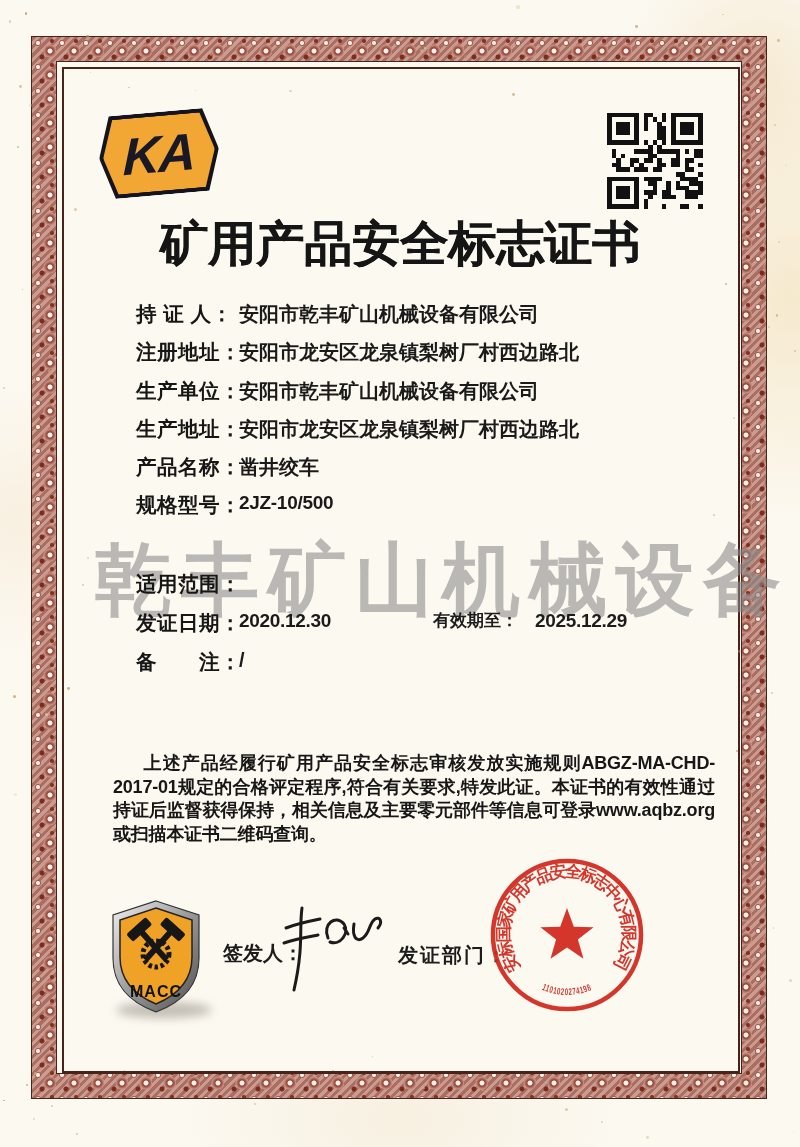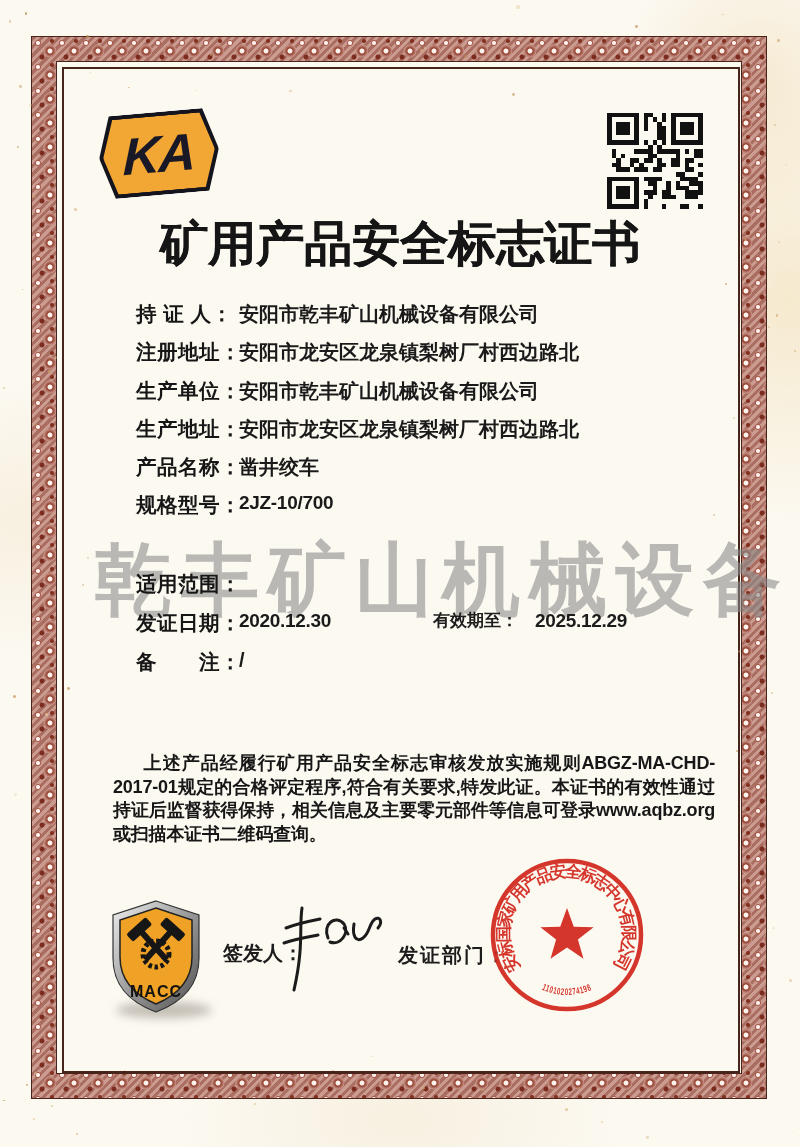--- a/index.html
+++ b/index.html
@@ -235,21 +235,21 @@
     <div class="row" style="top:415px">
       <span class="lbl">生产地址：</span>
       <span class="val">安阳市龙安区龙泉镇梨树厂村西边路北</span>
     </div>
     <div class="row" style="top:453px">
       <span class="lbl">产品名称：</span>
       <span class="val">凿井绞车</span>
     </div>
     <div class="row" style="top:491px">
       <span class="lbl">规格型号：</span>
-      <span class="val latin">2JZ-10/700</span>
+      <span class="val latin">2JZ-10/500</span>
     </div>
     <div class="row" style="top:570px">
       <span class="lbl">适用范围：</span>
     </div>
     <div class="row" style="top:609px">
       <span class="lbl">发证日期：</span>
       <span class="val latin">2020.12.30</span>
       <span class="ex-lbl">有效期至：</span>
       <span class="ex-val">2025.12.29</span>
     </div>

